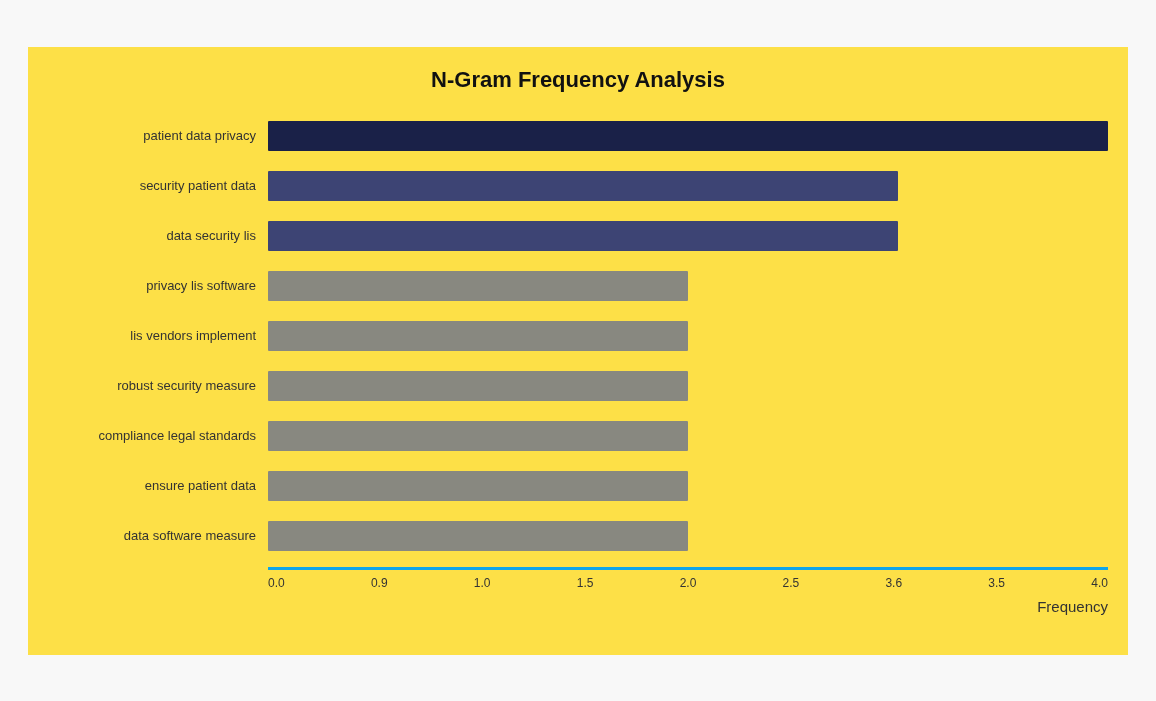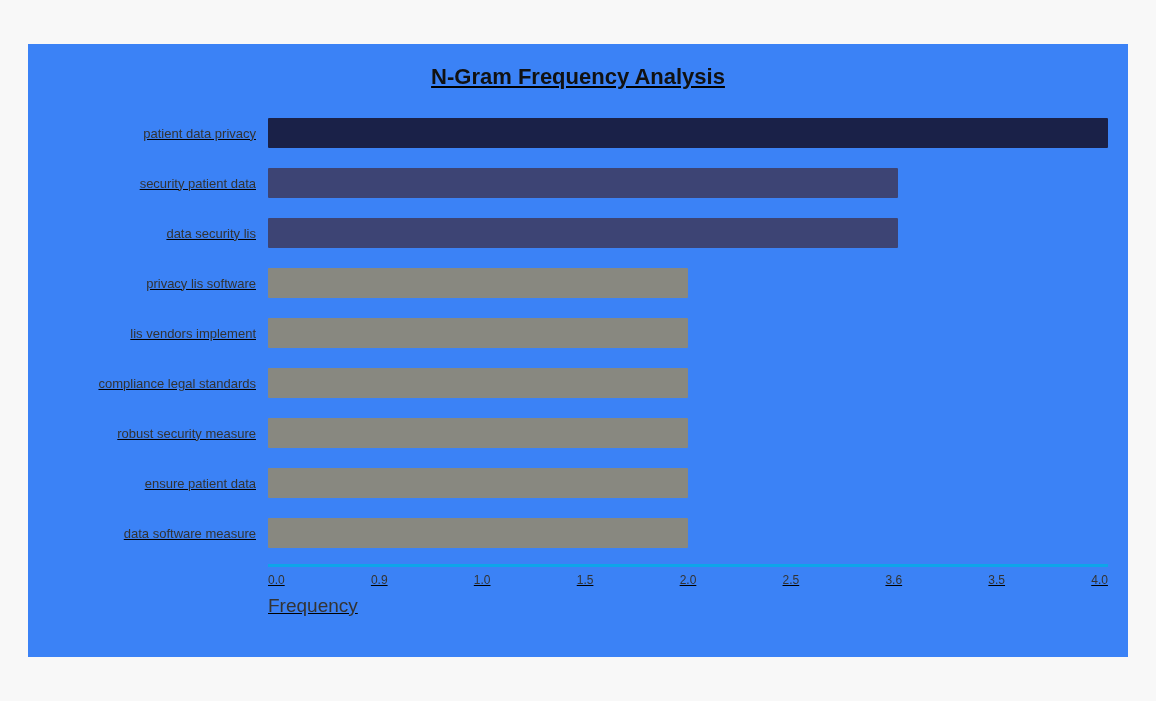--- a/index.html
+++ b/index.html
@@ -6,24 +6,23 @@
     body {
       background: #f8f8f8;
       font-family: Arial, sans-serif;
       width: 1156px;
       height: 701px;
       display: flex;
       align-items: center;
       justify-content: center;
     }
     .chart-container {
-      background: #3b82f6;
+      background: #fde047;
       width: 1100px;
       padding: 20px 20px 40px 20px;
-      text-decoration: underline;
     }
     .chart-title {
       text-align: center;
       font-size: 22px;
       font-weight: bold;
       margin-bottom: 20px;
       color: #111;
     }
     .chart-area {
       display: flex;
@@ -68,22 +67,22 @@
       display: flex;
       justify-content: space-between;
       padding-top: 6px;
     }
     .x-tick {
       font-size: 12px;
       color: #333;
       text-align: center;
     }
     .x-axis-label {
-      text-align: left;
-      font-size: 19px;
+      text-align: right;
+      font-size: 15px;
       color: #333;
       margin-top: 8px;
     }
     
     .bars-wrapper {
       position: relative;
       flex: 1;
     }
   </style>
 </head>
@@ -117,27 +116,27 @@
             <div class="bar-fill bar-gray" style="width: 50%; height: 100%;"></div>
           </div>
         </div>
         <div class="bar-row">
           <div class="bar-label">lis vendors implement</div>
           <div class="bars-wrapper" style="position: relative; flex: 1 1 0%; height: 30px;">
             <div class="bar-fill bar-gray" style="width: 50%; height: 100%;"></div>
           </div>
         </div>
         <div class="bar-row">
-          <div class="bar-label">compliance legal standards</div>
+          <div class="bar-label">robust security measure</div>
           <div class="bars-wrapper" style="position: relative; flex: 1 1 0%; height: 30px;">
             <div class="bar-fill bar-gray" style="width: 50%; height: 100%;"></div>
           </div>
         </div>
         <div class="bar-row">
-          <div class="bar-label">robust security measure</div>
+          <div class="bar-label">compliance legal standards</div>
           <div class="bars-wrapper" style="position: relative; flex: 1 1 0%; height: 30px;">
             <div class="bar-fill bar-gray" style="width: 50%; height: 100%;"></div>
           </div>
         </div>
         <div class="bar-row">
           <div class="bar-label">ensure patient data</div>
           <div class="bars-wrapper" style="position: relative; flex: 1 1 0%; height: 30px;">
             <div class="bar-fill bar-gray" style="width: 50%; height: 100%;"></div>
           </div>
         </div>

